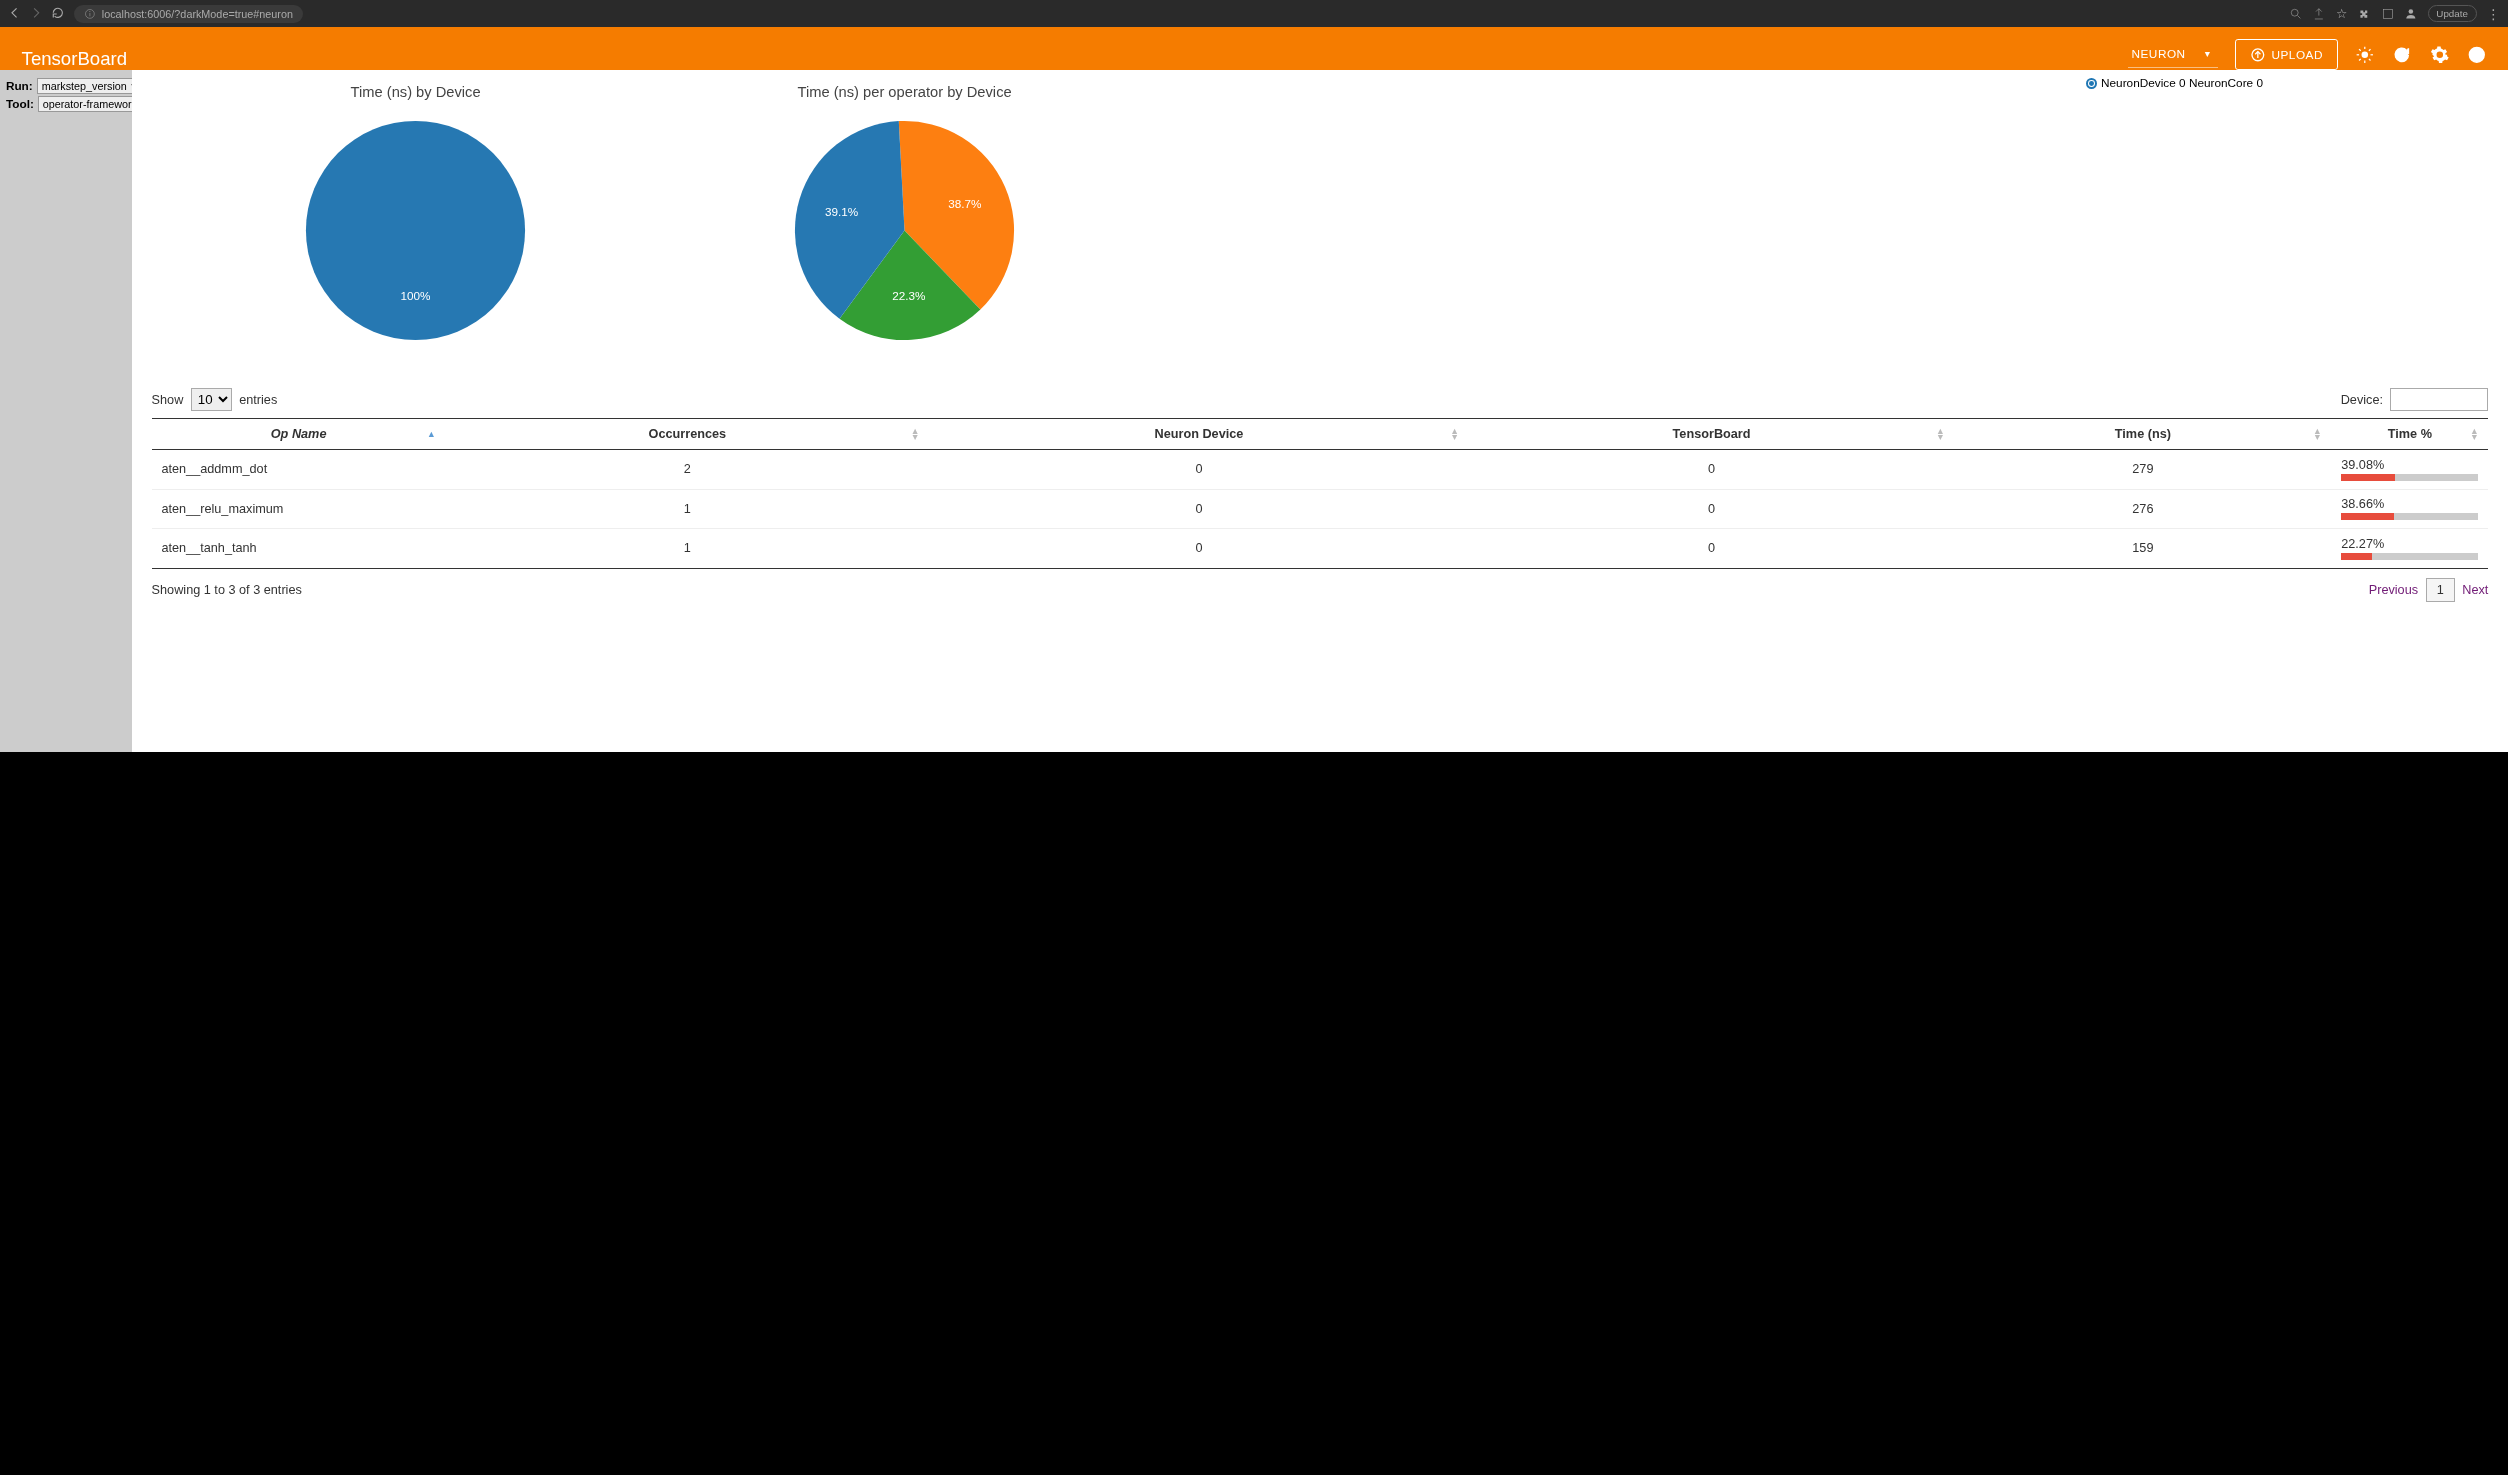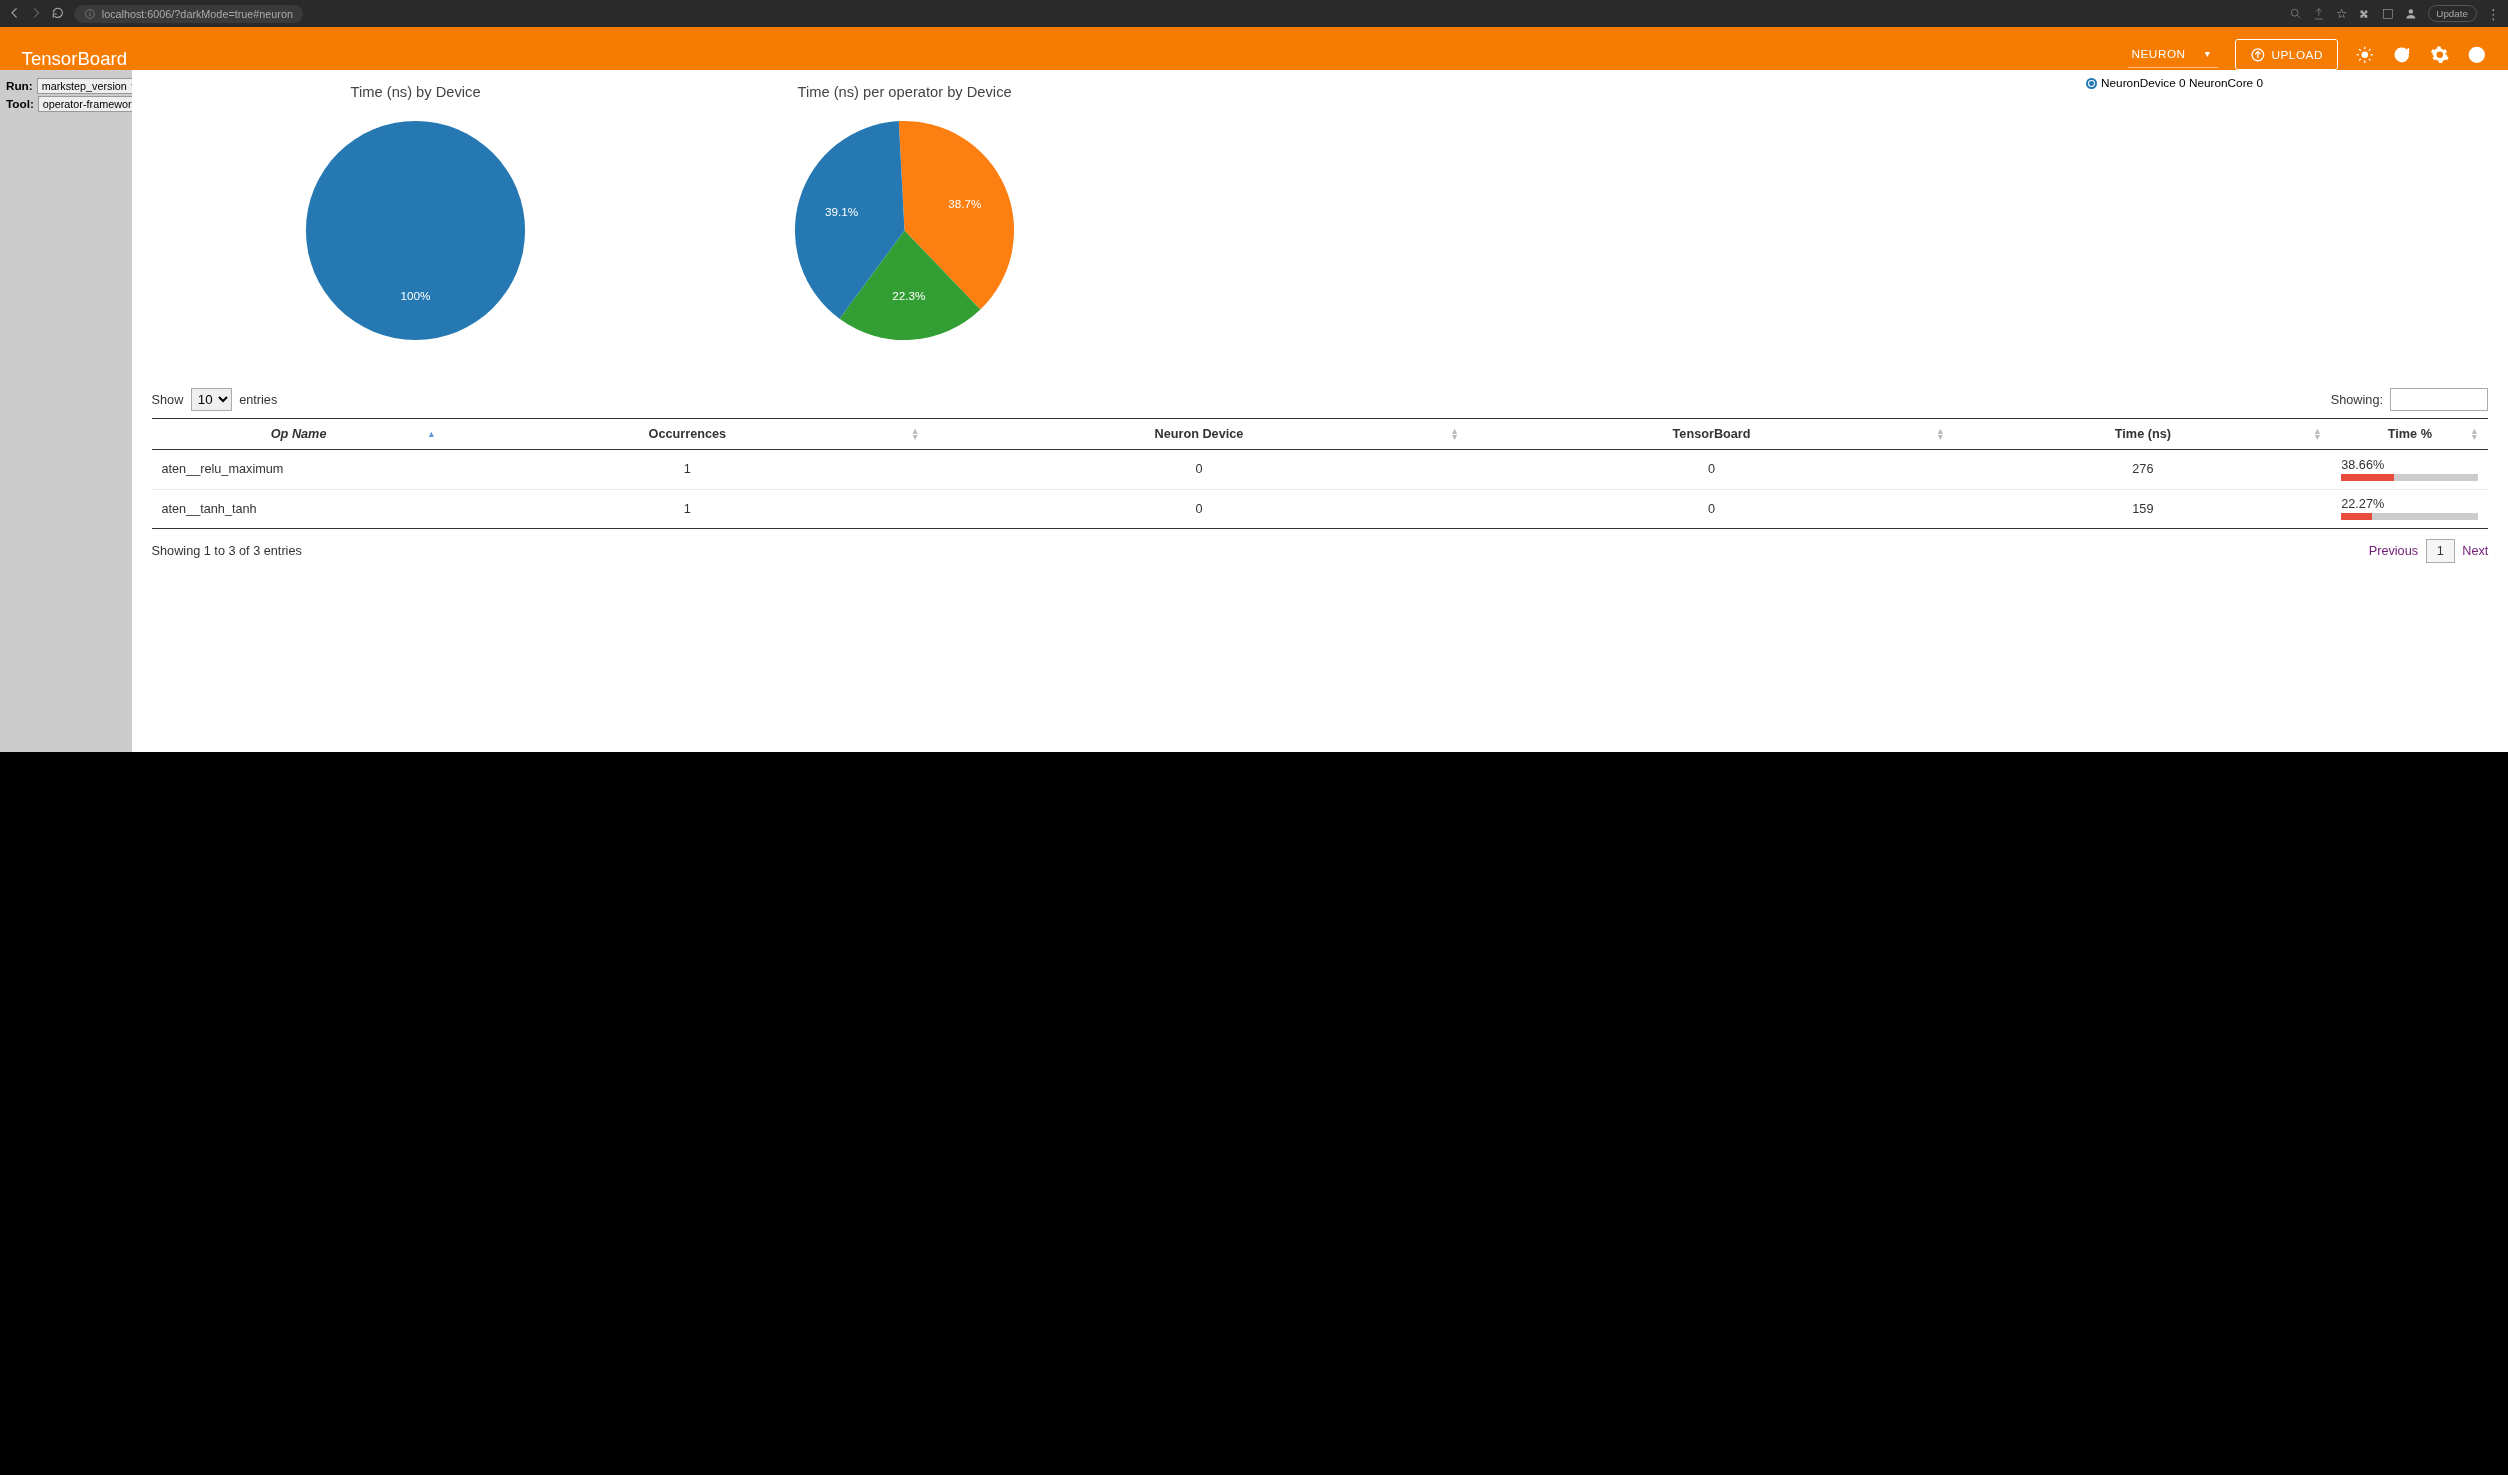--- a/index.html
+++ b/index.html
@@ -209,38 +209,53 @@
       </div>
 
       <div class="table-wrap">
         <div class="table-top">
           <div>
             <span>Show</span>
             <select><option>10</option></select>
             <span>entries</span>
           </div>
           <div>
-            <span>Showing:</span>
+            <span>Device:</span>
             <input type="text" style="">
           </div>
         </div>
 
         <table class="data">
           <thead>
             <tr>
               <th style="width:294px;font-style:italic;"><span>Op Name</span><span class="sort-icon active-asc"><span class="up">▲</span></span></th>
               <th><span>Occurrences</span><span class="sort-icon">▲<br>▼</span></th>
               <th><span>Neuron Device</span><span class="sort-icon">▲<br>▼</span></th>
               <th><span>TensorBoard</span><span class="sort-icon">▲<br>▼</span></th>
               <th><span>Time (ns)</span><span class="sort-icon">▲<br>▼</span></th>
               <th style="width:157px;"><span>Time %</span><span class="sort-icon">▲<br>▼</span></th>
             </tr>
           </thead>
           <tbody id="table-body">
               <tr>
+    <td class="col-name">aten__addmm_dot</td>
+    <td class="col-num">2</td>
+    <td class="col-num">0</td>
+    <td class="col-num">0</td>
+    <td class="col-num">279</td>
+    <td class="col-time-pct">
+      <div class="pct-cell">
+        <span>39.08%</span>
+        <div class="pct-bar-bg">
+                      <div class="pct-bar-fill" style="width:39.08%"></div>
+                    </div>
+      </div>
+    </td>
+              </tr>
+              <tr>
     <td class="col-name">aten__relu_maximum</td>
     <td class="col-num">1</td>
     <td class="col-num">0</td>
     <td class="col-num">0</td>
     <td class="col-num">276</td>
     <td class="col-time-pct">
       <div class="pct-cell">
         <span>38.66%</span>
         <div class="pct-bar-bg">
                       <div class="pct-bar-fill" style="width:38.66%"></div>

